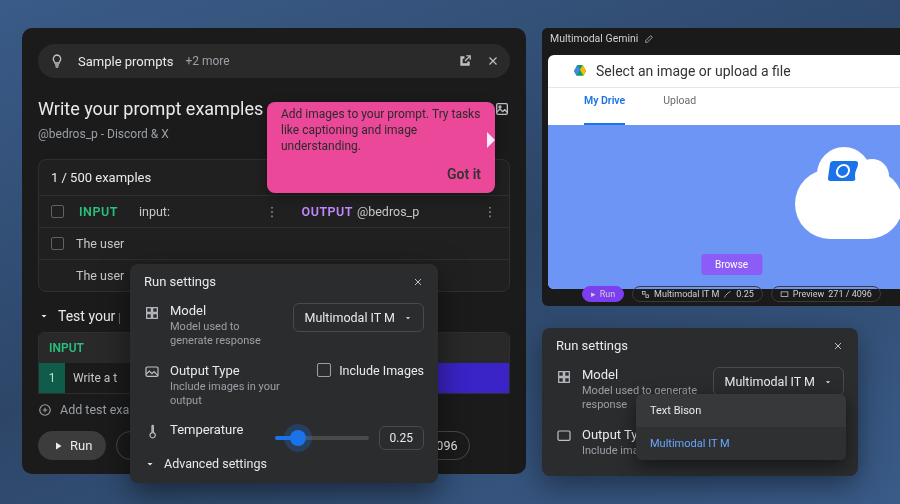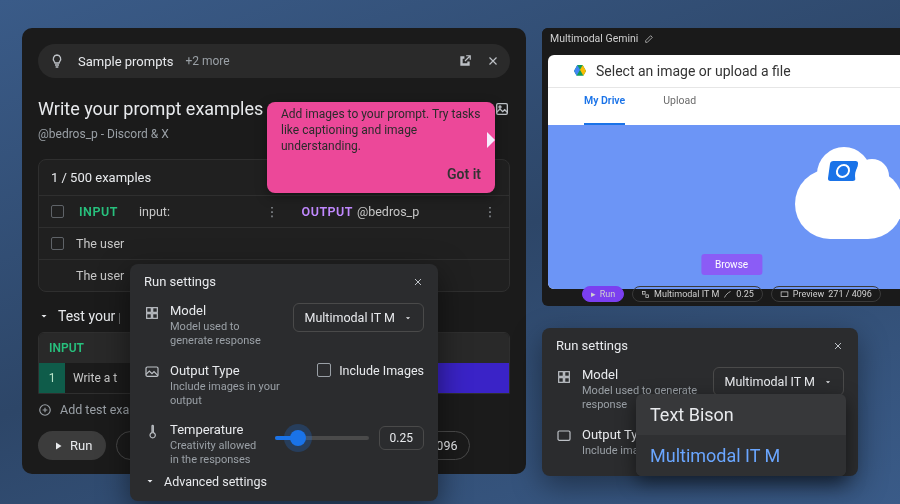--- a/index.html
+++ b/index.html
@@ -91,21 +91,21 @@
   .cloud .flag { position:absolute; left:34px; top:-8px; width:28px; height:20px; background:#1a73e8; border-radius:3px; transform:skewX(-8deg); }
   .cloud .flag::after { content:""; position:absolute; left:50%; top:50%; transform:translate(-50%,-50%); width:10px; height:10px; border:2px solid #fff; border-radius:50%; }
   .browse { position:absolute; left:50%; bottom:14px; transform:translateX(-50%); background:#8b5cf6; color:#fff; font-size:10px; padding:5px 14px; border-radius:3px; }
   .win-bottom { position:absolute; bottom:4px; left:0; right:0; display:flex; align-items:center; gap:8px; justify-content:center; }
   .pill { display:flex; align-items:center; gap:4px; border:1px solid #3a3a3a; border-radius:12px; padding:2px 8px; font-size:9px; color:#d0d0d0; }
   .pill.run { background:#7b3ff0; border-color:#7b3ff0; }
 
   
   .popR { position:absolute; left:542px; top:328px; width:316px; height:148px; background:#2b2c2e; border-radius:8px; padding:10px 14px; box-shadow:0 10px 30px rgba(0,0,0,.4); }
   .dropdown-menu { position:absolute; right:12px; top:66px; width:210px; background:#37383a; border-radius:6px; box-shadow:0 6px 18px rgba(0,0,0,.5); overflow:hidden; }
-  .dd-item { padding:10px 14px; font-size:18px; }
+  .dd-item { padding:10px 14px; font-size:11px; }
   .dd-item.sel2 { background:#2f3032; color:#6aa6ff; }
 
   svg { display:block; }
 </style>
 </head>
 <body>
 
 <div class="stage">
 
   <div class="left-panel">
@@ -290,21 +290,20 @@
       </div>
 
       <div class="set-row">
         <span class="set-icn">
             <svg viewBox="0 0 24 24" width="16" height="16" fill="none" stroke="currentColor" stroke-width="1.8">
               <path d="M12 3v10a4 4 0 1 0 2 0V3a1 1 0 0 0-2 0z"></path>
             </svg>
           </span>
         <div class="set-col">
           <div class="set-name">Temperature</div>
-          <div class="set-sub">Creativity allowed in the responses</div>
         </div>
         <div class="slider-wrap">
           <div class="slider">
               <div class="thumb"></div>
             </div>
           <div class="tempval">0.25</div>
         </div>
       </div>
 
       <div class="adv">

